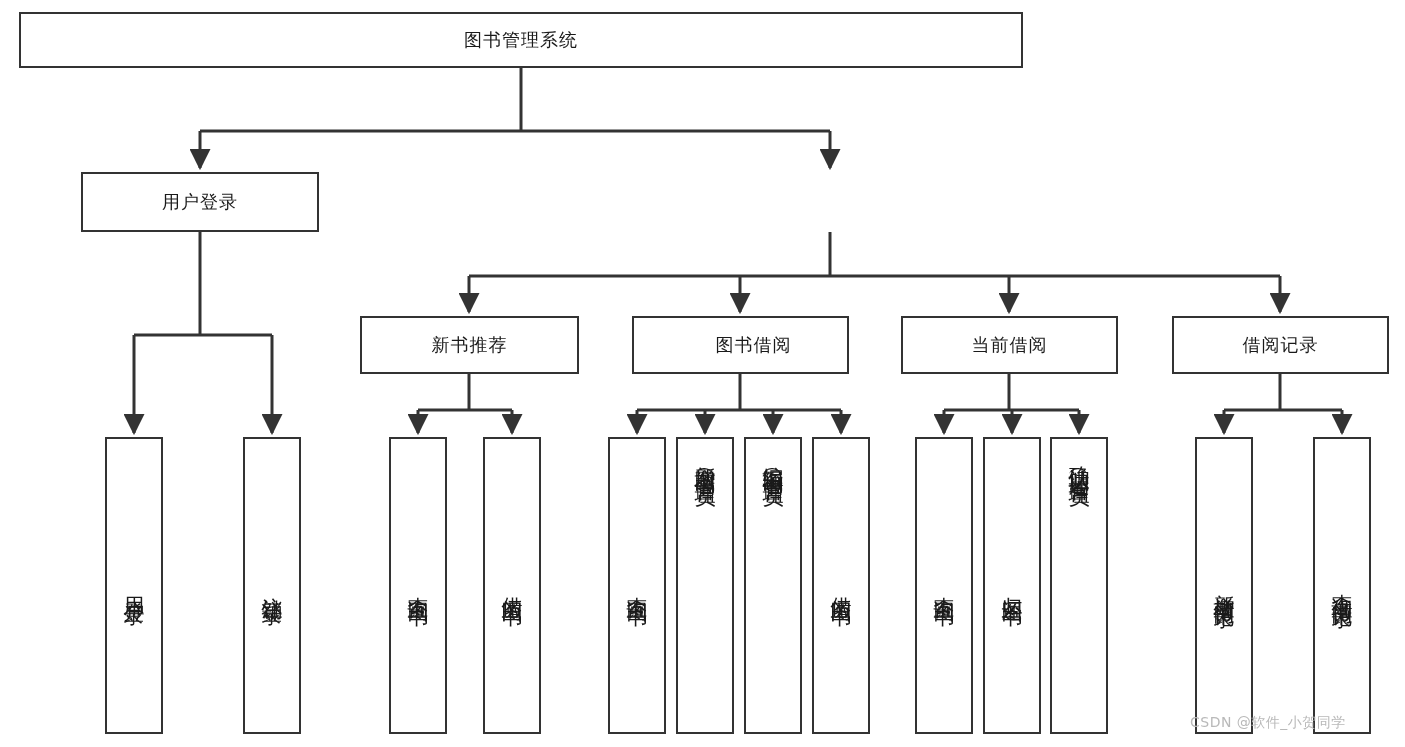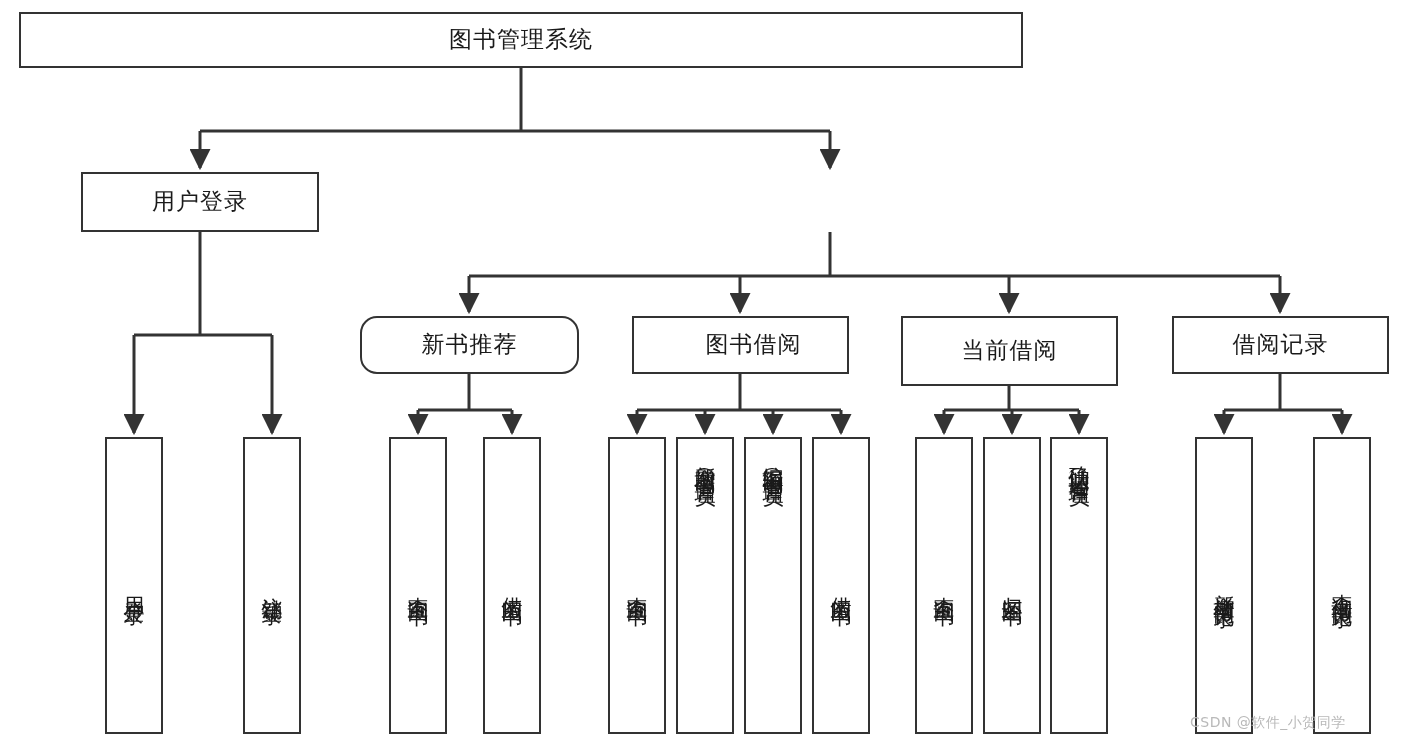--- a/index.html
+++ b/index.html
@@ -22,21 +22,21 @@
     position: absolute;
     box-sizing: border-box;
     background: #ffffff;
     border: 2px solid #333333;
     display: flex;
     align-items: center;
     justify-content: center;
     color: #1a1a1a;
   }
   .node-h {
-    font-size: 23px;
+    font-size: 18px;
     line-height: 1.1;
     letter-spacing: 1px;
     white-space: nowrap;
   }
   .node-v {
     align-items: flex-start;
     justify-content: center;
     padding-top: 10px;
   }
   .node-v .vtext {
@@ -129,21 +129,21 @@
   <div class="node node-h" style="left: 81px; top: 172px; width: 238px; height: 60px;">用户登录</div>
 
 
   <div class="node node-v center-v" style="left: 105px; top: 437px; width: 58px; height: 297px;">
     <span class="vtext">用户登录</span>
   </div>
   <div class="node node-v center-v" style="left: 243px; top: 437px; width: 58px; height: 297px;">
     <span class="vtext">注销登录</span>
   </div>
 
-  <div class="node node-h" style="left: 360px; top: 316px; width: 219px; height: 58px; border-radius: 17px;">新书推荐</div>
+  <div class="node node-h" style="left: 360px; top: 316px; width: 219px; height: 58px;">新书推荐</div>
   <div class="node node-v center-v" style="left: 389px; top: 437px; width: 58px; height: 297px;">
     <span class="vtext">查询图书</span>
   </div>
   <div class="node node-v center-v" style="left: 483px; top: 437px; width: 58px; height: 297px;">
     <span class="vtext">借阅图书</span>
   </div>
 
   <div class="node node-h" style="left: 632px; top: 316px; width: 217px; height: 58px; padding-left: 26px;">图书借阅</div>
   <div class="node node-v center-v" style="left: 608px; top: 437px; width: 58px; height: 297px;">
     <span class="vtext">查询图书</span>
@@ -151,21 +151,21 @@
   <div class="node node-v" style="left: 676px; top: 437px; width: 58px; height: 297px;">
     <span class="vtext">新增图书（管理员）</span>
   </div>
   <div class="node node-v" style="left: 744px; top: 437px; width: 58px; height: 297px;">
     <span class="vtext">编辑图书（管理员）</span>
   </div>
   <div class="node node-v center-v" style="left: 812px; top: 437px; width: 58px; height: 297px;">
     <span class="vtext">借阅图书</span>
   </div>
 
-  <div class="node node-h" style="left: 901px; top: 316px; width: 217px; height: 70px;">当前借阅</div>
+  <div class="node node-h" style="left: 901px; top: 316px; width: 217px; height: 58px;">当前借阅</div>
   <div class="node node-v center-v" style="left: 915px; top: 437px; width: 58px; height: 297px;">
     <span class="vtext">查询图书</span>
   </div>
   <div class="node node-v center-v" style="left: 983px; top: 437px; width: 58px; height: 297px;">
     <span class="vtext">归还图书</span>
   </div>
   <div class="node node-v" style="left: 1050px; top: 437px; width: 58px; height: 297px;">
     <span class="vtext">确认归还（管理员）</span>
   </div>
 

